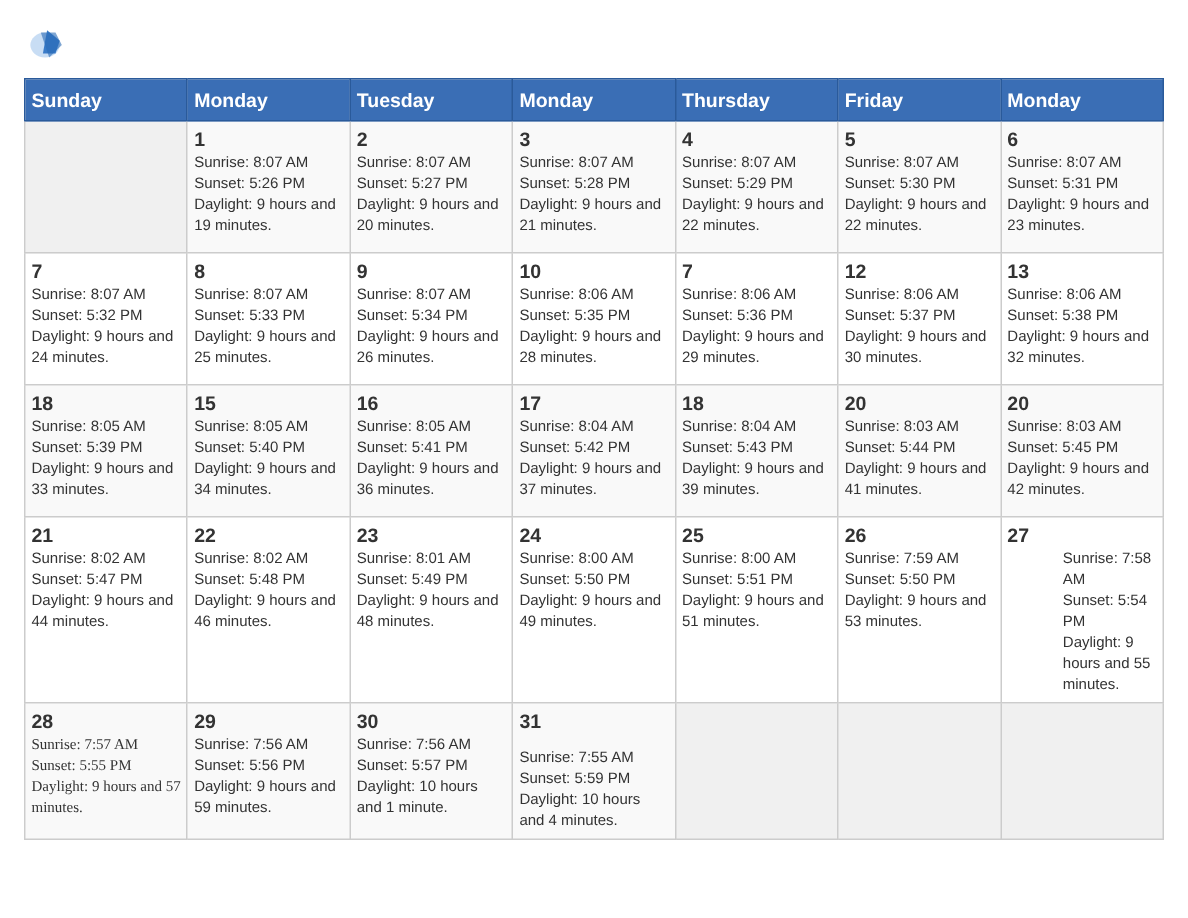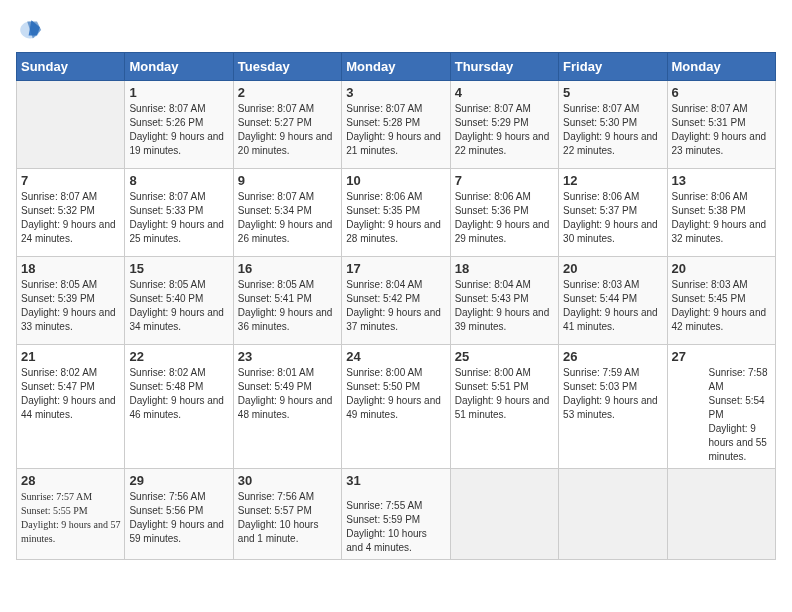--- a/index.html
+++ b/index.html
@@ -276,21 +276,21 @@
         </td>
         <td>
           <div class="day-number">25</div>
           <div class="day-detail" style="white-space: pre-line;">Sunrise: 8:00 AM
 Sunset: 5:51 PM
 Daylight: 9 hours and 51 minutes.</div>
         </td>
         <td>
           <div class="day-number">26</div>
           <div class="day-detail" style="white-space: pre-line;">Sunrise: 7:59 AM
-Sunset: 5:03 PM
+Sunset: 5:50 PM
 Daylight: 9 hours and 53 minutes.</div>
         </td>
         <td>
           <div class="day-number">27</div>
           <div class="day-detail" style="white-space: pre-line; margin-left: 37px;">Sunrise: 7:58 AM
 Sunset: 5:54 PM
 Daylight: 9 hours and 55 minutes.</div>
         </td>
       </tr>
       <tr>

